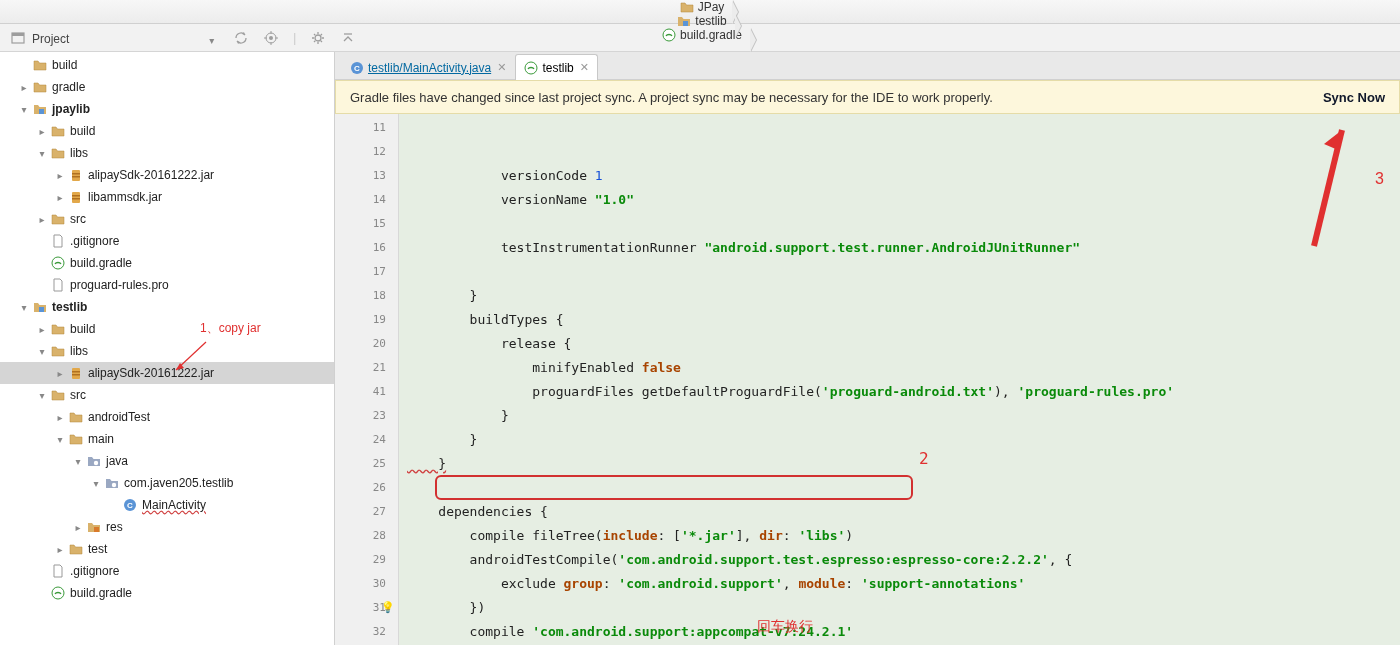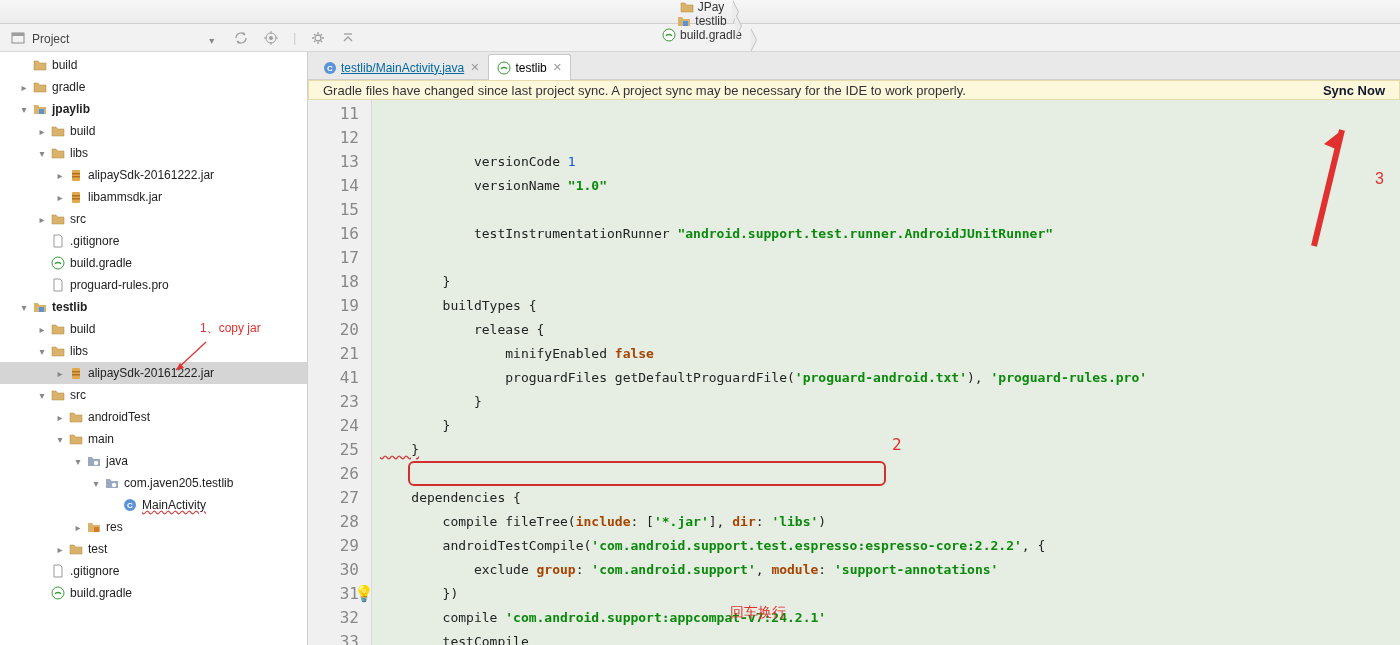--- a/index.html
+++ b/index.html
@@ -8,38 +8,38 @@
 .bc-item { display: flex; align-items: center; padding: 0 8px; height: 24px; position: relative; cursor: pointer; color: #333; font-size: 12px; }
 .bc-item::after { content: ""; position: absolute; right: -6px; top: 0; width: 0; height: 0; border-top: 12px solid transparent; border-bottom: 12px solid transparent; border-left: 6px solid #ececec; filter: drop-shadow(1px 0 0 #c0c0c0); z-index: 1; }
 .bc-icon { width: 14px; height: 14px; margin-right: 4px; display: inline-flex; align-items: center; justify-content: center; }
 .project-bar { display: flex; align-items: center; height: 28px; background: #f2f2f2; border-bottom: 1px solid #d5d5d5; }
 .project-bar-left { display: flex; align-items: flex-end; padding-left: 10px; flex: 0 0 225px; }
 .project-bar-right { display: flex; align-items: center; gap: 14px; padding-left: 8px; }
 .icon-btn { width: 16px; height: 16px; cursor: pointer; opacity: 0.6; display: inline-flex; align-items: center; justify-content: center; }
 .project-label { font-size: 12px; color: #444; }
 .drop-ind { color: #888; font-size: 10px; margin-left: 140px; }
 .main { display: flex; height: calc(645px - 24px - 28px); }
-.sidebar { width: 308px; background: #fff; border-right: 1px solid #d0d0d0; overflow-y: auto; padding-top: 2px; position: relative; }
+.sidebar { width: 335px; background: #fff; border-right: 1px solid #d0d0d0; overflow-y: auto; padding-top: 2px; position: relative; }
 .tree-row { display: flex; align-items: center; height: 22px; cursor: pointer; white-space: nowrap; }
 .tree-row.selected { background: #d5d5d5; }
 .expander { width: 12px; height: 12px; display: inline-flex; align-items: center; justify-content: center; color: #888; font-size: 10px; margin-right: 2px; }
 .node-icon { width: 16px; height: 16px; margin-right: 4px; display: inline-flex; align-items: center; justify-content: center; }
 .node-label { color: #222; font-size: 12px; }
 .bold { font-weight: bold; }
 .annot { position: absolute; color: #e03030; font-size: 12px; pointer-events: none; }
 .annot-arrow { stroke: #e03030; fill: none; stroke-width: 1.2; }
 .editor-area { flex: 1; display: flex; flex-direction: column; background: #fff; position: relative; }
 .tabs { display: flex; height: 28px; background: #e9e9e9; border-bottom: 1px solid #d0d0d0; }
 .tab { display: flex; align-items: center; padding: 0 8px; height: 26px; margin-top: 2px; border: 1px solid transparent; border-bottom: none; font-size: 12px; cursor: pointer; }
 .tab.active { background: #fff; border-color: #c8c8c8; border-top-left-radius: 3px; border-top-right-radius: 3px; }
 .tab-close { margin-left: 6px; color: #999; font-size: 11px; cursor: pointer; }
-.notification { display: flex; align-items: center; justify-content: space-between; background: #fdf7dc; border: 1px solid #e5dca8; padding: 0 14px; height: 20px; font-size: 13px; color: #333; }
+.notification { display: flex; align-items: center; justify-content: space-between; background: #fdf7dc; border: 1px solid #e5dca8; padding: 0 14px; height: 34px; font-size: 13px; color: #333; }
 .sync-link { color: #0f172a; font-weight: bold; cursor: pointer; }
 .editor-body { flex: 1; display: flex; position: relative; overflow: hidden; }
-.gutter { width: 64px; background: #f0f0f0; border-right: 1px solid #d8d8d8; text-align: right; padding-top: 2px; font-family: Menlo, Consolas, monospace; font-size: 16px; color: #888; line-height: 24px; padding-right: 12px; position: relative; }
+.gutter { width: 64px; background: #f0f0f0; border-right: 1px solid #d8d8d8; text-align: right; padding-top: 2px; font-family: Menlo, Consolas, monospace; font-size: 11px; color: #888; line-height: 24px; padding-right: 12px; position: relative; }
 .gutter .mark { position: absolute; left: 46px; width: 14px; text-align: center; }
 .code { flex: 1; background: #e6eee3; font-family: Menlo, Consolas, monospace; font-size: 13px; line-height: 24px; padding-top: 2px; white-space: pre; color: #222; overflow: hidden; position: relative; }
 .code-line { height: 24px; padding-left: 8px; }
 .kw { color: #a84400; font-weight: bold; }
 .str { color: #0a8a0a; font-weight: bold; }
 .nm { color: #1550d8; }
 .err-u { text-decoration: wavy underline #d04040; }
 .highlight-box { position: absolute; border: 2px solid #d23030; border-radius: 6px; pointer-events: none; }
 .red-arrow { position: absolute; pointer-events: none; }
 .annot-lg { position: absolute; color: #e03030; font-size: 16px; pointer-events: none; }

